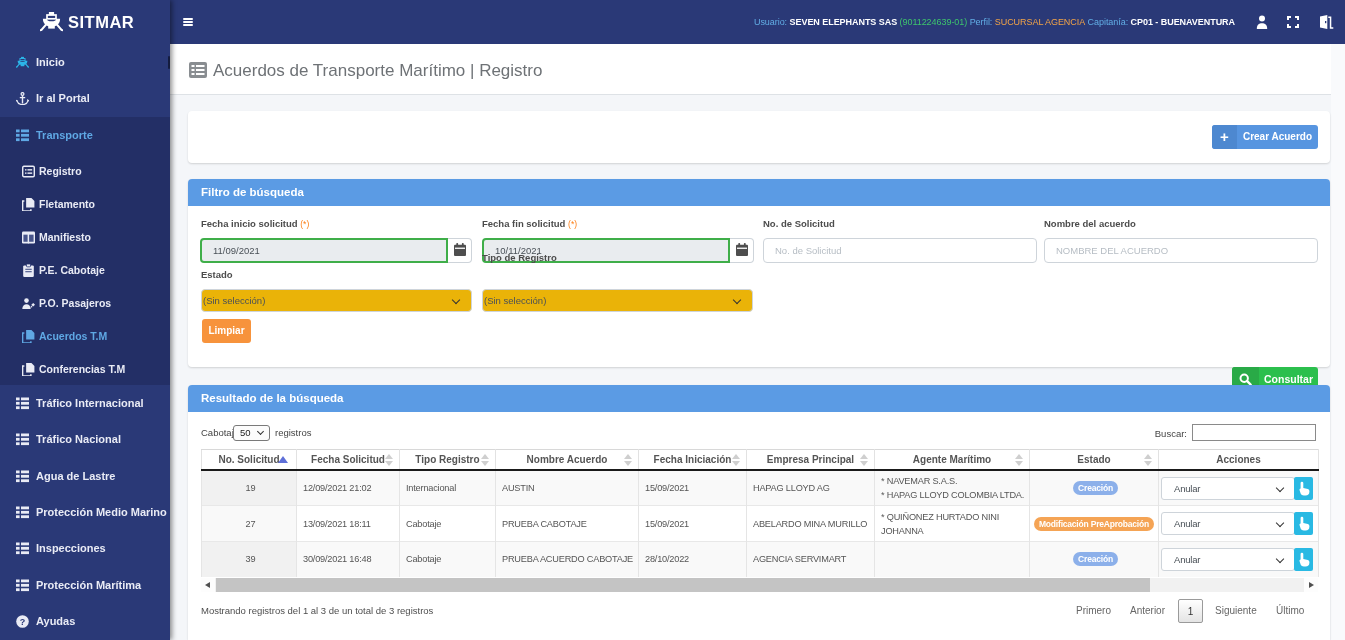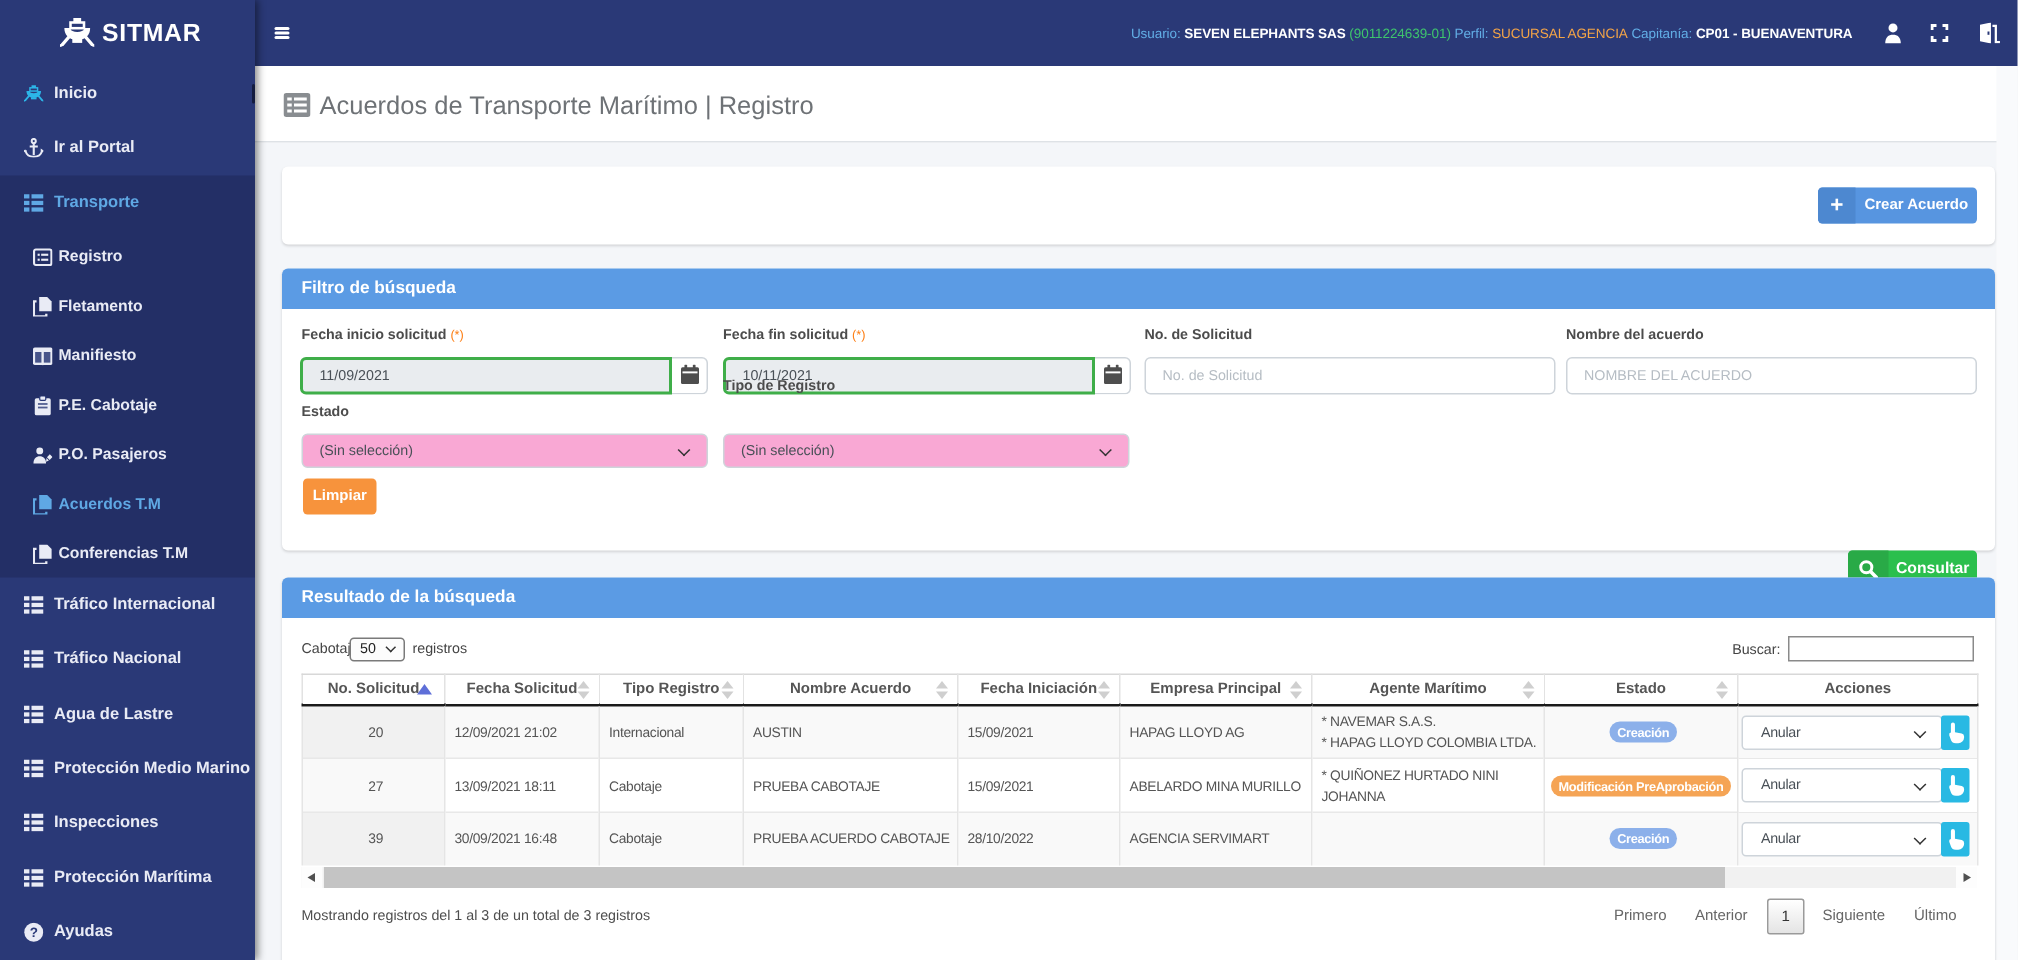--- a/index.html
+++ b/index.html
@@ -38,21 +38,21 @@
 #btn-crear { position:absolute; left:1212px; top:125px; width:106px; height:24px; background:#5795e0; border-radius:3px; }
 #btn-crear .sq { position:absolute; left:0; top:0; width:25px; height:24px; background:#4d88d0; border-radius:3px 0 0 3px; color:#fff; font-size:15px; font-weight:bold; text-align:center; line-height:23px; }
 #btn-crear .lab { position:absolute; left:25px; top:0; width:81px; text-align:center; line-height:24px; color:#fff; font-size:10px; font-weight:bold; }
 
 
 .flabel { position:absolute; font-size:9.5px; font-weight:bold; color:#4c4c4c; }
 .flabel .req { color:#fd7e14; font-size:8.5px; font-weight:normal; }
 .dinput { position:absolute; width:248px; height:25px; border:2px solid #3fae49; border-radius:4px 0 0 4px; background:#e9ecef; font-size:9.5px; color:#495057; line-height:21px; padding-left:11px; }
 .dappend { position:absolute; width:24px; height:25px; background:#fff; border:1px solid #ced4da; border-left:none; border-radius:0 4px 4px 0; }
 .tinput { position:absolute; width:274px; height:25px; border:1px solid #ced4da; border-radius:4px; background:#fff; font-size:9.5px; color:#b6bdc4; line-height:23px; padding-left:11px; }
-.fselect { position:absolute; width:271px; height:23px; border:1px solid #ced4da; border-radius:4px; background:#f9a8d4; font-size:9.5px; color:#495057; line-height:21px; padding-left:11px; }
+.fselect { position:absolute; width:271px; height:23px; border:1px solid #ced4da; border-radius:4px; background:#eab308; font-size:9.5px; color:#495057; line-height:21px; padding-left:1px; }
 .chev { position:absolute; width:7px; height:7px; border-right:1.6px solid #333; border-bottom:1.6px solid #333; transform:rotate(45deg); }
 #btn-limpiar { position:absolute; left:202px; top:319px; width:49px; height:24px; background:#f7933c; border-radius:3px; color:#fff; font-size:10px; font-weight:bold; text-align:center; line-height:24px; }
 #btn-consultar { position:absolute; left:1232px; top:319px; width:86px; height:25px; border-radius:3px; background:#2bbf4d;margin-top:48px; }
 #btn-consultar .sq { position:absolute; left:0; top:0; width:27px; height:25px; background:#29aa47; border-radius:3px 0 0 3px; }
 #btn-consultar .lab { position:absolute; left:27px; width:59px; text-align:center; line-height:25px; color:#fff; font-size:10.5px; font-weight:bold; }
 
 
 #tbl { position:absolute; left:201px; top:449px; width:1117px; border-collapse:collapse; table-layout:fixed; font-size:9.2px; color:#555; }
 #tbl th { height:20px; font-size:10px; font-weight:bold; color:#555; text-align:center; border-left:1px solid #e2e2e2; border-right:1px solid #e2e2e2; border-top:1px solid #d8d8d8; border-bottom:2px solid #1a1a1a; position:relative; background:#fff; }
 #tbl td { border-left:1px solid #e5e5e5; border-right:1px solid #e5e5e5; border-top:1px solid #e8e8e8; padding:2px 3px 2px 6px; vertical-align:middle; white-space:nowrap; overflow:hidden; letter-spacing:-0.2px; }
@@ -395,21 +395,21 @@
             <div class="u"></div>
             <div class="d"></div>
           </span></th>
     <th>Estado<span class="sort2">
             <div class="u"></div>
             <div class="d"></div>
           </span></th>
     <th>Acciones</th>
   </tr>
   <tr class="r1 odd">
-    <td class="c1">20</td>
+    <td class="c1">19</td>
         <td>12/09/2021 21:02</td>
         <td>Internacional</td>
         <td>AUSTIN</td>
         <td>15/09/2021</td>
         <td>HAPAG LLOYD AG</td>
     <td style="line-height:14px">* NAVEMAR S.A.S.<br>* HAPAG LLOYD COLOMBIA LTDA.</td>
     <td style="text-align:center"><span class="badge b-cre">Creación</span></td>
     <td style="position:relative">
           <div class="acsel">Anular<span class="chev" style="right:11px;top:7px;width:6px;height:6px"></span></div>
           <div class="acbtn">

